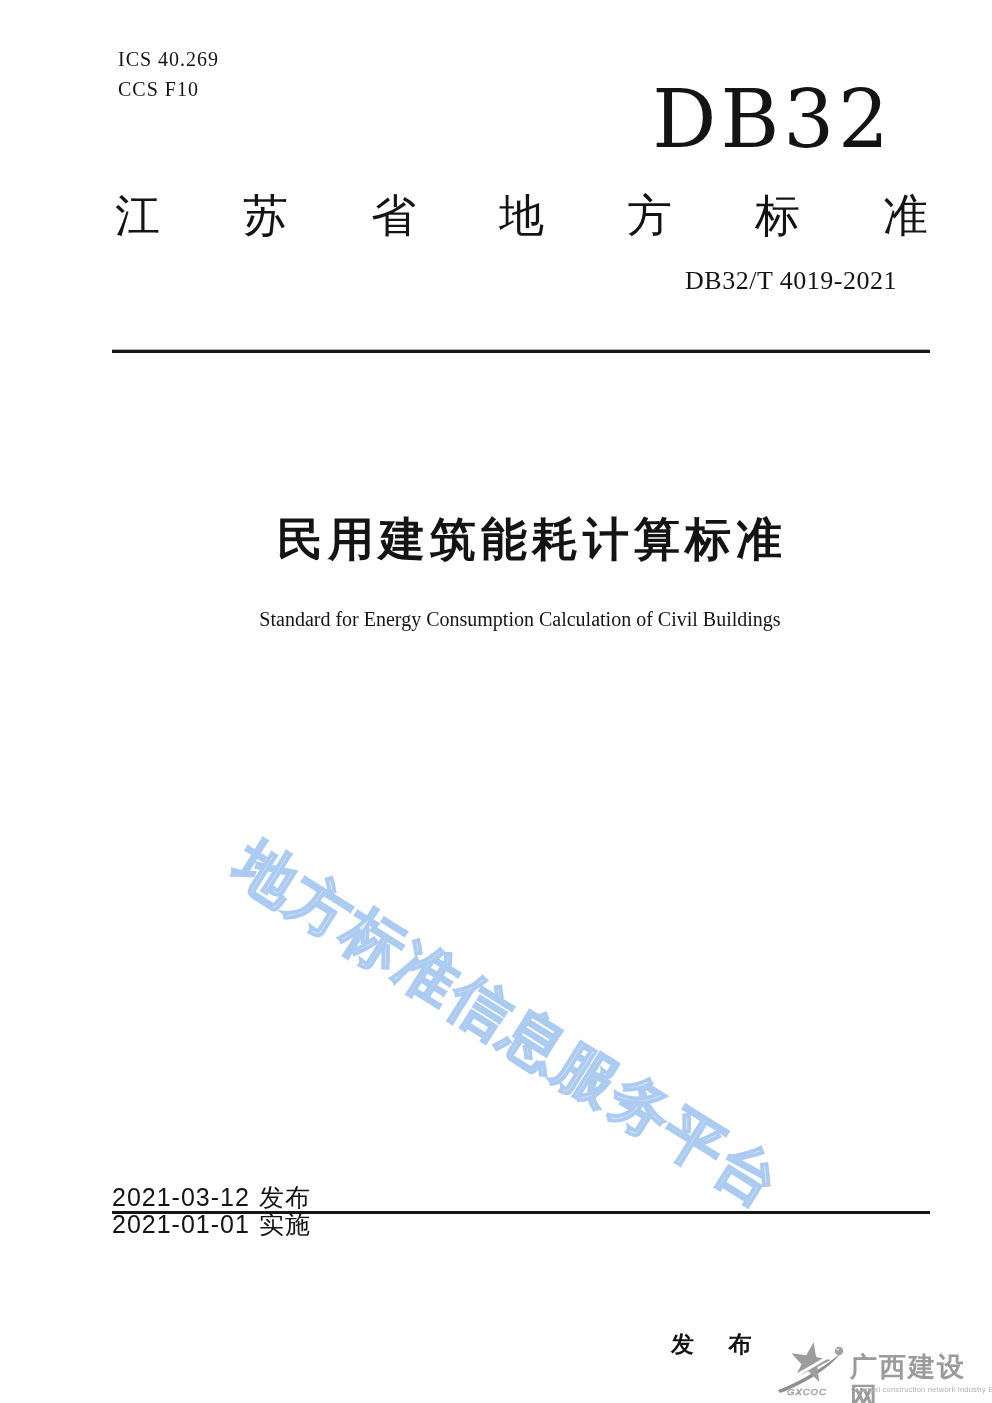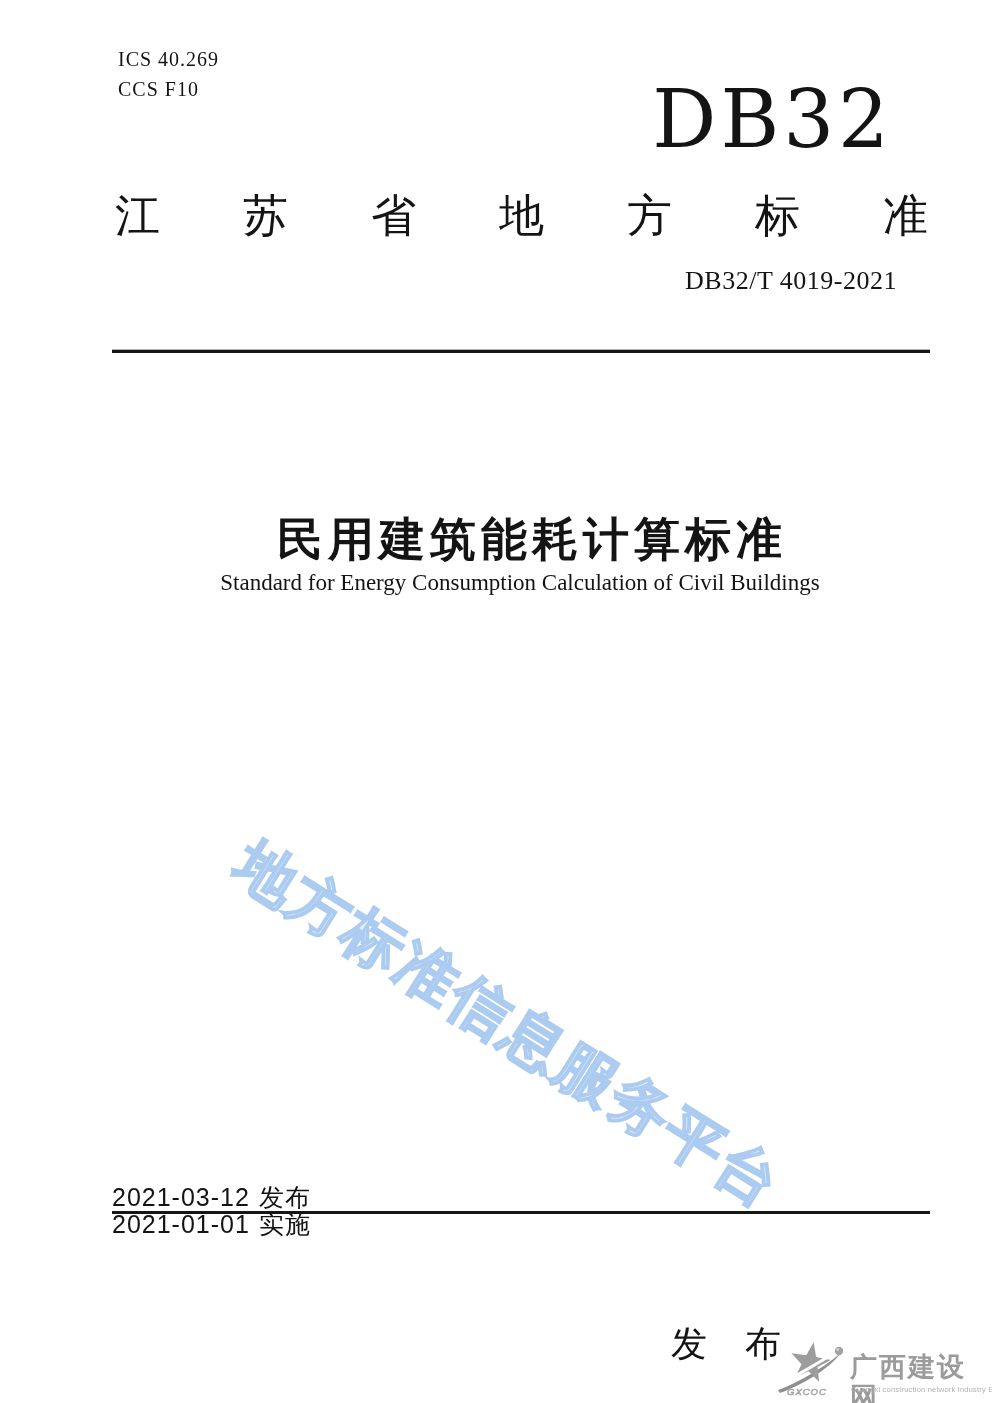--- a/index.html
+++ b/index.html
@@ -41,24 +41,24 @@
   .rule-top{top:349px;height:4px;background:linear-gradient(to bottom,#b2b2b2 0 1px,#161616 1px 100%);}
   .rule-bottom{top:1211px;height:3px;background:#161616;}
   
   .title-cn{
     position:absolute;left:124px;top:501px;width:816px;
     text-align:center;
     font-family:"Liberation Serif","DejaVu Serif",serif;
     font-weight:bold;font-size:46px;line-height:56px;letter-spacing:5px;margin-top:11px;
   }
   .title-en{
-    position:absolute;left:112px;top:568px;width:816px;
+    position:absolute;left:112px;top:604px;width:816px;
     text-align:center;
     font-family:"Liberation Serif",serif;
-    font-size:23px;line-height:30px;
+    font-size:20px;line-height:30px;
   }
   
   .watermark{
     position:absolute;left:262px;top:824px;
     transform:rotate(32deg);transform-origin:0 0;
     white-space:nowrap;
     font-size:60px;letter-spacing:3px;font-weight:bold;
     font-family:"Liberation Sans",sans-serif;
     color:rgba(213,229,248,0.62);
     -webkit-text-stroke:2px #abcbf0;
@@ -72,21 +72,21 @@
   }
   .dates-row .date{margin-right:9px;}
   .date-cell{display:flex;}
   
   .publishers{
     position:absolute;left:180px;top:1272px;
     font-size:30px;line-height:44px;font-weight:bold;letter-spacing:5px;
   }
   .publish-label{
     position:absolute;left:671px;top:1322px;
-    font-size:36px;line-height:44px;font-weight:normal;letter-spacing:14px;
+    font-size:23px;line-height:44px;font-weight:bold;letter-spacing:14px;
   }
   
   .site-logo{position:absolute;left:776px;top:1338px;width:216px;height:62px;}
   .site-logo svg{position:absolute;left:0;top:0;}
   .logo-name{
     position:absolute;left:74px;top:14px;
     font-family:"Liberation Serif",serif;font-weight:bold;
     font-size:27px;line-height:30px;letter-spacing:2px;
     color:#9b9b9b;
   }

